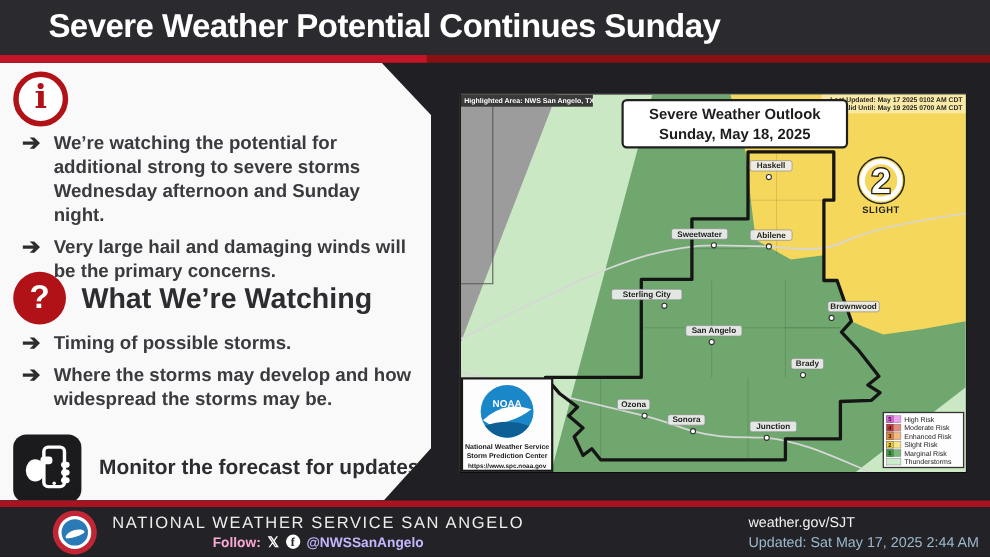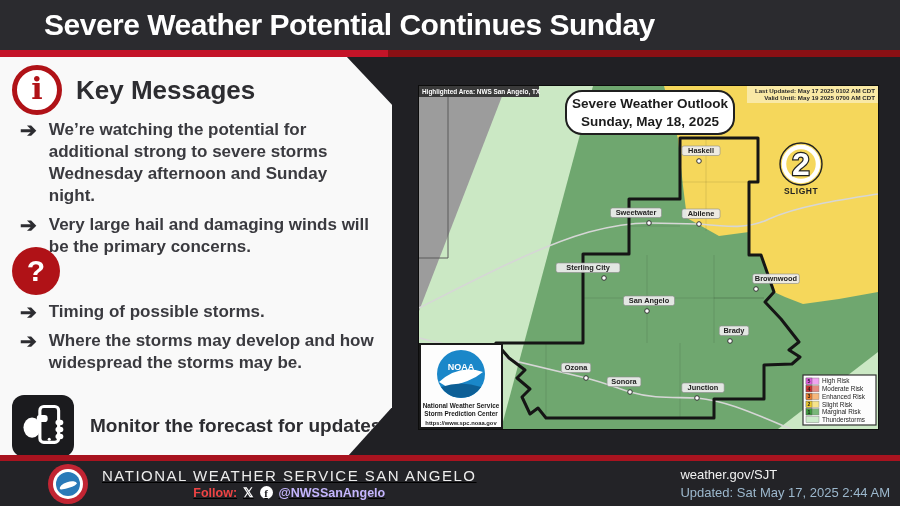--- a/index.html
+++ b/index.html
@@ -23,30 +23,30 @@
   .q-icon span{color:#fff;font-weight:800;font-size:30px;line-height:1;}
   .phone-icon{width:62px;height:62px;border-radius:12px;background:#1b1b1e;display:flex;align-items:center;justify-content:center;}
   .bullets{position:absolute;left:20px;width:358px;}
   .b1{top:62px;} .b2{top:244px;}
   .bullet{display:flex;gap:12px;margin-bottom:7px;}
   .bullet .arr{color:#2d2d31;font-weight:bold;font-size:20px;line-height:1.1;}
   .bullet .txt{font-size:17px;font-weight:600;color:#3a3a3f;line-height:1.3;}
   
   .map{position:absolute;left:418px;top:85px;width:459px;height:343px;border:1px solid #0c0c0c;background:#9c9c9c;}
   .map svg{position:absolute;left:0;top:0;}
-  .map-title{position:absolute;left:146px;top:4px;width:162px;background:#fff;border:2px solid #1f1f1f;border-radius:17px;
-             padding:3px 2px;text-align:center;font-size:13.5px;font-weight:800;color:#1c1c1c;line-height:1.3;}
+  .map-title{position:absolute;left:146px;top:4px;width:162px;background:#fff;border:2px solid #1f1f1f;border-radius:5px;
+             padding:3px 20px;text-align:center;font-size:13.5px;font-weight:800;color:#1c1c1c;line-height:1.3;}
   
   .footer-red{position:absolute;left:0;top:455px;width:900px;height:6px;background:#a8131f;}
   .footer{position:absolute;left:0;top:461px;width:900px;height:45px;background:#232327;display:flex;align-items:center;}
-  .f-left{display:flex;align-items:center;gap:14px;margin-left:48px;text-decoration:underline;}
+  .f-left{display:flex;align-items:center;gap:14px;margin-left:48px;}
   .f-texts{display:flex;flex-direction:column;align-items:center;gap:1px;}
   .f-org{color:#ededed;font-size:15px;letter-spacing:1.5px;font-weight:500;}
   .f-follow{display:flex;align-items:center;gap:6px;font-size:12.5px;}
-  .f-follow .lbl{color:#ef4444;font-weight:800;}
+  .f-follow .lbl{color:#f9a8d4;font-weight:800;}
   .x-glyph{color:#fff;font-weight:900;font-size:13px;}
   .fb-glyph{width:13px;height:13px;border-radius:50%;background:#fff;color:#232327;font-weight:bold;font-size:11px;
             display:flex;align-items:center;justify-content:center;font-family:"Liberation Serif",serif;}
   .handle{color:#c4b5fd;font-weight:600;}
   .f-right{margin-left:auto;margin-right:10px;text-align:left;line-height:1.35;}
   .f-url{color:#f2f2f2;font-size:13px;}
   .f-updated{color:#9cb8cd;font-size:13px;}
   .nws-logo{width:40px;height:40px;border-radius:50%;background:#c22533;display:flex;align-items:center;justify-content:center;}
   .nws-logo .inner1{width:30px;height:30px;border-radius:50%;background:#fff;display:flex;align-items:center;justify-content:center;}
   .nws-logo .inner2{width:24px;height:24px;border-radius:50%;background:#2a7ab8;position:relative;overflow:hidden;}
@@ -60,36 +60,36 @@
 </div>
 <div class="red-divider">
     <div class="bright"></div>
   </div>
 
 <div class="panel">
   <div class="icon-row row1">
     <div class="info-icon">
         <span>i</span>
       </div>
-    <h2>Key Messages</h2>
   </div>
   <div class="bullets b1">
     <div class="bullet">
       <span class="arr">➔</span>
       <span class="txt">We’re watching the potential for additional strong to severe storms Wednesday afternoon and Sunday night.</span>
     </div>
     <div class="bullet">
       <span class="arr">➔</span>
       <span class="txt">Very large hail and damaging winds will be the primary concerns.</span>
     </div>
   </div>
   <div class="icon-row row2">
     <div class="q-icon">
         <span>?</span>
       </div>
+    <h2>What We’re Watching</h2>
   </div>
   <div class="bullets b2">
     <div class="bullet">
       <span class="arr">➔</span>
       <span class="txt">Timing of possible storms.</span>
     </div>
     <div class="bullet">
       <span class="arr">➔</span>
       <span class="txt">Where the storms may develop and how widespread the storms may be.</span>
     </div>

